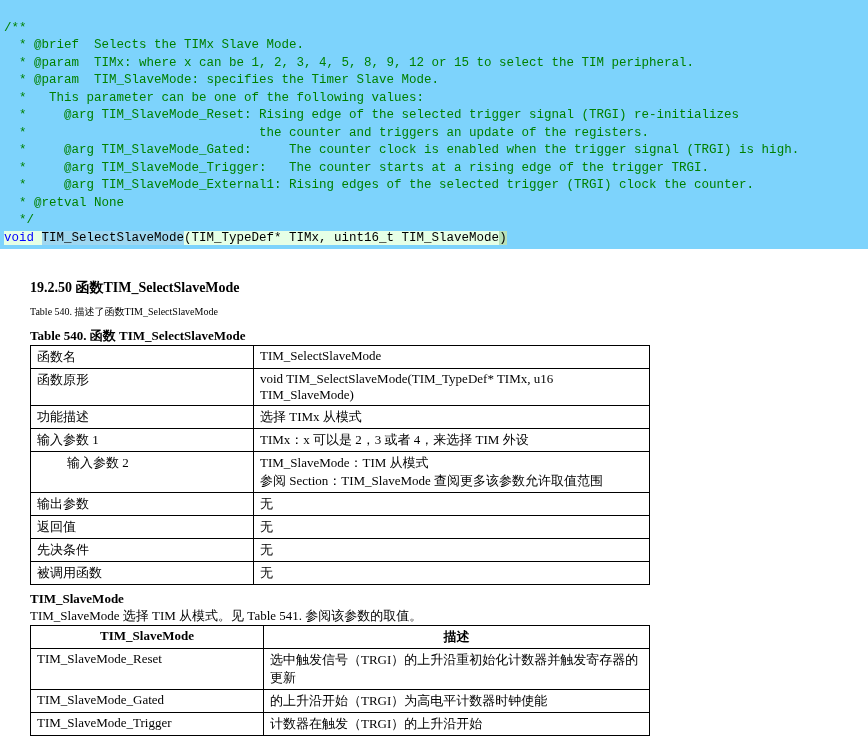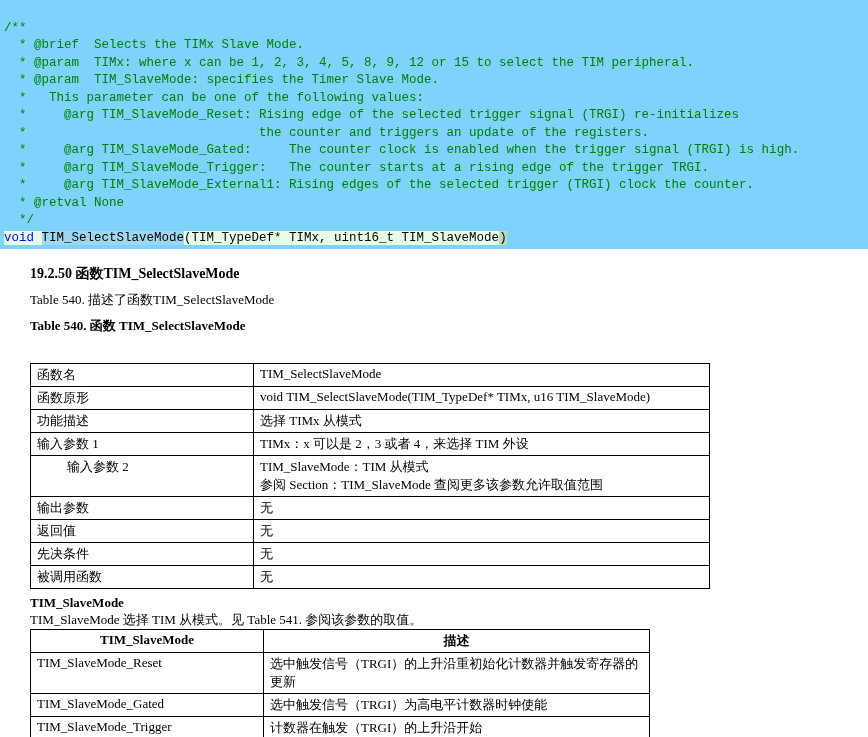--- a/index.html
+++ b/index.html
@@ -21,22 +21,22 @@
   }
   .code-block .comment { color: #008000; }
   .code-block .keyword { color: #0000ff; }
   .highlight-line { background: #e6ffe6; }
   .fn-name { background: #9fd7f0; }
   .paren-hl { background: #b8e0b8; }
   .doc-body {
     padding: 10px 30px 10px 30px;
     font-family: "SimSun", "Times New Roman", serif;
   }
-  .sec-title { font-weight: bold; font-size: 14px; margin: 6px 0 8px 0; }
-  .caption { font-size: 13px; margin: 8px 0 6px 0; }
+  .sec-title { font-weight: bold; font-size: 14px; margin: 20px 0 8px 0; }
+  .caption { font-size: 10px; margin: 8px 0 6px 0; }
   .tbl-caption { font-weight: bold; margin: 8px 0 0px 0; }
   table.info {
     border-collapse: collapse;
     margin: 0 0 6px 0;
   }
   table.info th, table.info td {
     border: 1px solid #000;
     padding: 2px 6px;
     font-size: 13px;
     text-align: left;
@@ -63,21 +63,21 @@
 <span class="comment">  */</span>
 <span class="highlight-line"><span class="keyword">void </span><span class="fn-name">TIM_SelectSlaveMode</span><span>(</span><span>TIM_TypeDef* TIMx, uint16_t TIM_SlaveMode</span><span class="paren-hl">)</span></span></div>
 
 <div class="doc-body">
 
   <div class="sec-title">19.2.50 函数TIM_SelectSlaveMode</div>
 
   <div class="caption">Table 540.  描述了函数TIM_SelectSlaveMode</div>
 
   <div class="tbl-caption">Table 540.  函数 TIM_SelectSlaveMode</div>
-  <table class="info" style="width:680px;margin-top:28px;">
+  <table class="info" style="width:620px;">
     <tbody id="t540-body">
         <tr>
           <td style="width: 180px;">函数名</td>
           <td style="white-space: pre-line;">TIM_SelectSlaveMode</td>
         </tr>
         <tr>
           <td style="width: 180px;">函数原形</td>
           <td style="white-space: pre-line;">void TIM_SelectSlaveMode(TIM_TypeDef* TIMx, u16 TIM_SlaveMode)</td>
         </tr>
         <tr>
@@ -122,21 +122,21 @@
         <th>描述</th>
       </tr>
     </thead>
     <tbody id="t541-body">
         <tr>
           <td>TIM_SlaveMode_Reset</td>
           <td>选中触发信号（TRGI）的上升沿重初始化计数器并触发寄存器的更新</td>
         </tr>
         <tr>
           <td>TIM_SlaveMode_Gated</td>
-          <td>选中触发信号（TRGI）为高电平计数器时钟使能</td>
+          <td>的上升沿开始（TRGI）为高电平计数器时钟使能</td>
         </tr>
         <tr>
           <td>TIM_SlaveMode_Trigger</td>
           <td>计数器在触发（TRGI）的上升沿开始</td>
         </tr>
       </tbody>
   </table>
 
 </div>
 

